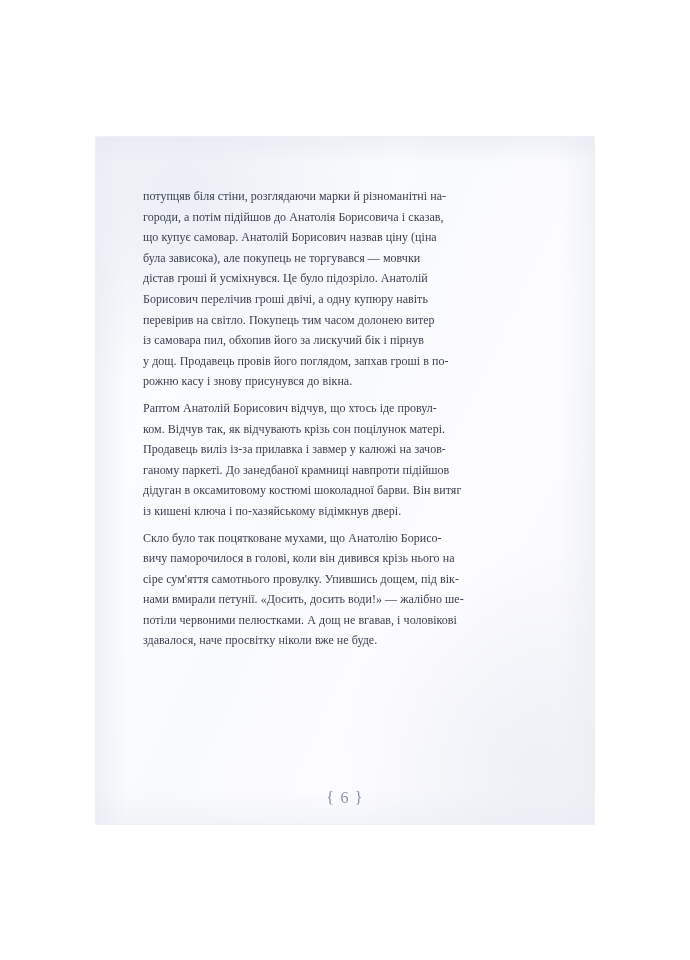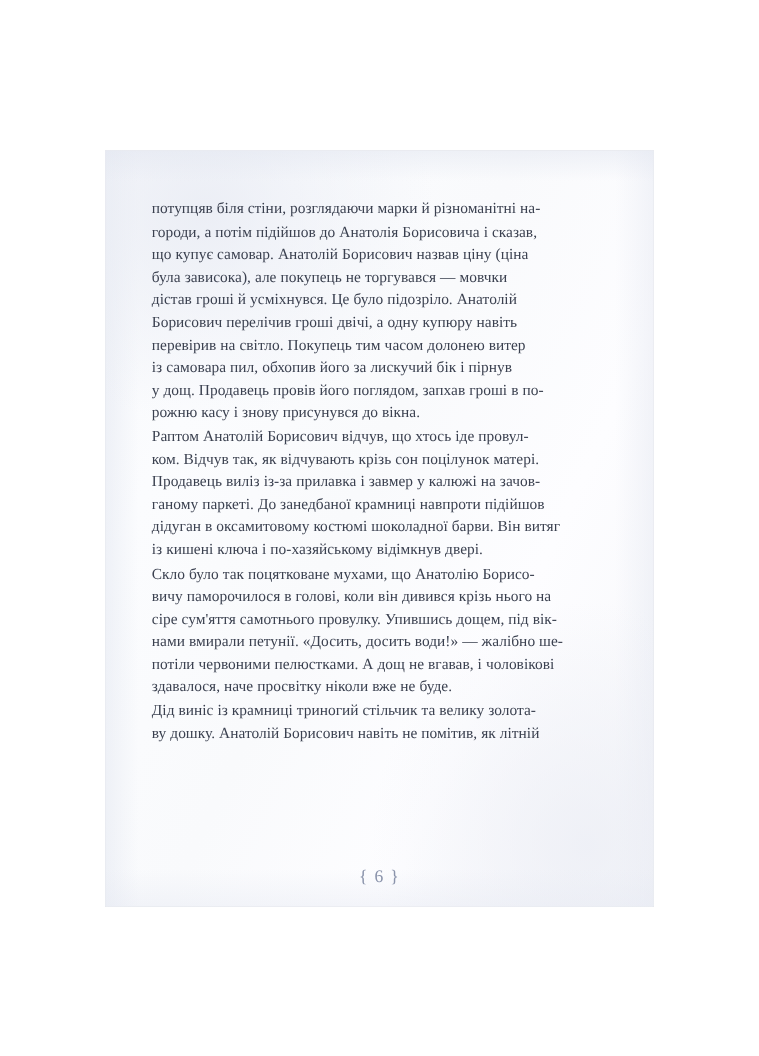--- a/index.html
+++ b/index.html
@@ -50,22 +50,22 @@
 
   
   #text-column {
     position: absolute;
     left: 41px;          
     top: 43px;           
     width: 418px;        
     z-index: 2;
   }
   .body-paragraph {
-    margin: 1px;
-    font-size: 14px;
+    margin: 6px;
+    font-size: 12px;
     line-height: 20.6px;
     color: #3b4150;
     text-align: justify;
     text-align-last: left;
     letter-spacing: 0.02px;
     word-spacing: 0.1px;
     white-space: pre-line;
     font-family: Liberation Serif, serif;
     -webkit-font-smoothing: antialiased;
   }
@@ -108,19 +108,17 @@
 Продавець виліз із-за прилавка і завмер у калюжі на зачов-
 ганому паркеті. До занедбаної крамниці навпроти підійшов
 дідуган в оксамитовому костюмі шоколадної барви. Він витяг
 із кишені ключа і по-хазяйському відімкнув двері.</p>
     <p class="body-paragraph indented">    Скло було так поцятковане мухами, що Анатолію Борисо-
 вичу паморочилося в голові, коли він дивився крізь нього на
 сіре сум'яття самотнього провулку. Упившись дощем, під вік-
 нами вмирали петунії. «Досить, досить води!» — жалібно ше-
 потіли червоними пелюстками. А дощ не вгавав, і чоловікові
 здавалося, наче просвітку ніколи вже не буде.</p>
-    <p class="body-paragraph indented">    Дід виніс із крамниці триногий стільчик та велику золота-
-ву дошку. Анатолій Борисович навіть не помітив, як літній</p>
   </div>
 
   <div id="page-folio">{ 6 }</div>
 
 </div>
 
 </body></html>

